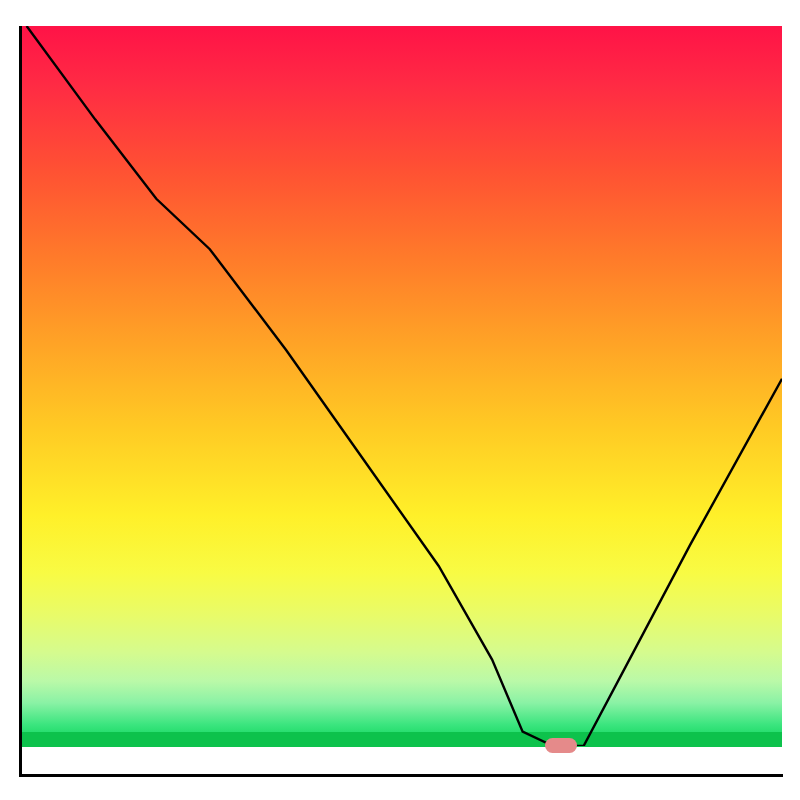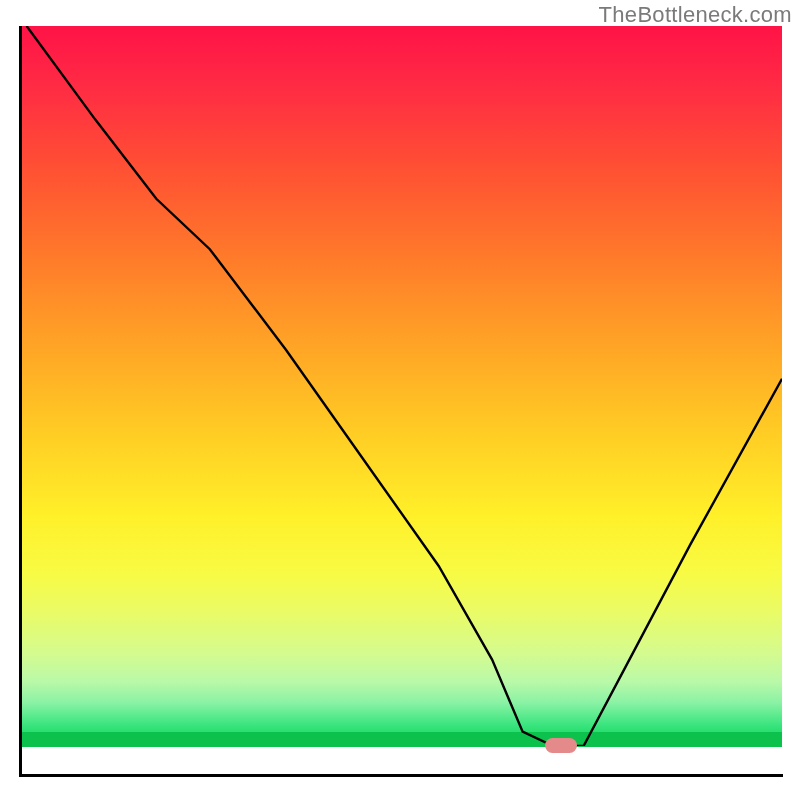--- a/index.html
+++ b/index.html
@@ -99,21 +99,20 @@
     height: 3px;
     background: #000000;
     z-index: 5;
   }
 </style>
 </head>
 <body>
 
 <div class="container">
 
-  <div class="watermark">TheBottleneck.com</div>
 
   <div class="axis-left"></div>
   <div class="axis-bottom"></div>
 
   <div class="plot-frame">
 
     <div class="bg-gradient"></div>
     <div class="green-slab"></div>
 
     <svg class="curve" viewBox="0 0 763 720" preserveAspectRatio="none">

